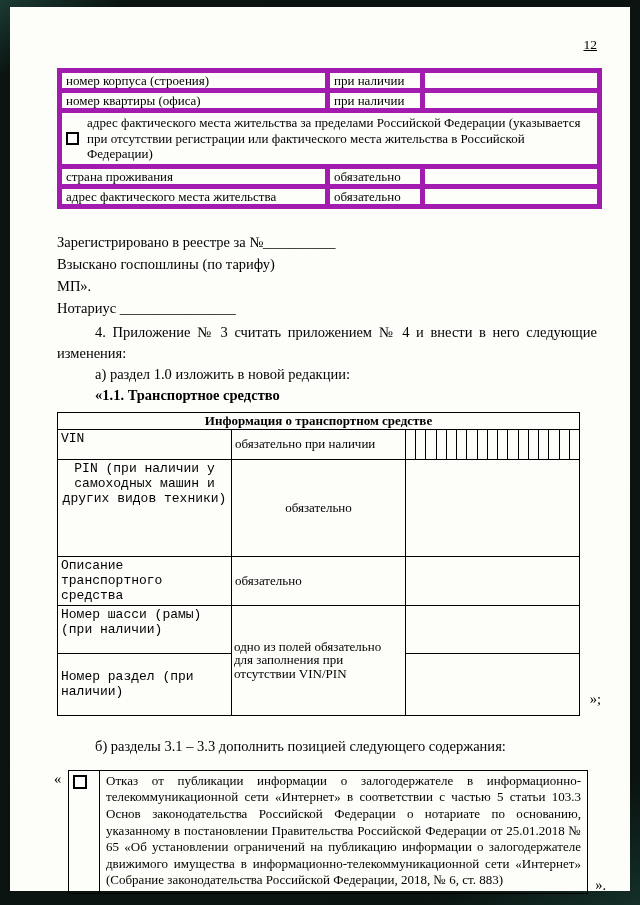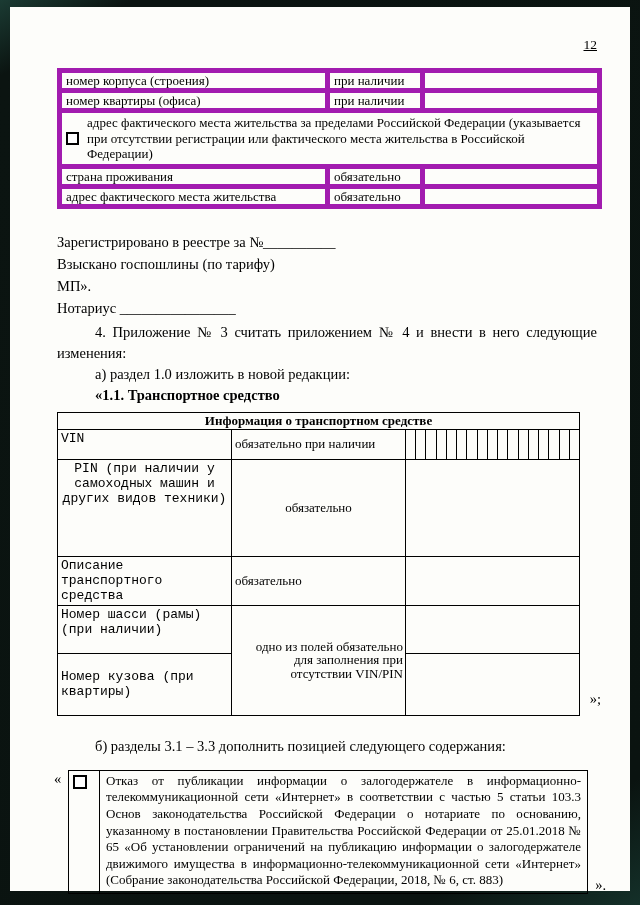--- a/index.html
+++ b/index.html
@@ -52,21 +52,21 @@
   .t2 td { border:1px solid #000; padding:1px 3px; line-height:15.4px; }
   .t2 .t2-title { text-align:center; font-weight:bold; height:17px; padding:0;font-family:Liberation Serif, serif; }
   .t2 .lab { width:98px; vertical-align:top;font-family:Liberation Mono, monospace; }
   .t2 .req { width:82px; vertical-align:middle; }
   .t2 .val { vertical-align:top; }
   .t2 .row-vin td { height:30px; }
   .t2 .row-pin td { height:97px;text-align:center; }
   .t2 .row-desc td { height:48px; }
   .t2 .row-chassis td { height:48px; }
   .t2 .row-body td { height:62px; }
-  .t2 .req-merged { text-align:right; line-height:13.8px; vertical-align:middle; padding:1px 2px; }
+  .t2 .req-merged { text-align:left; line-height:13.8px; vertical-align:middle; padding:1px 2px; }
   .t2 .vmid { vertical-align:middle; }
   .vin-td { padding:0 !important; }
   .vin-cells { display:flex; height:29px; width:100%; }
   .vin-cell { flex:1 1 0; border-left:1px solid #000; }
   .vin-cell:first-child { border-left:none; }
   .close-mark-t2 {
     position:absolute; right:-4px; bottom:8px; font-size:14.5px;
   }
 
   .item-b { margin-top:20px; }
@@ -173,21 +173,21 @@
           <td class="lab">Описание транспортного средства</td>
           <td class="req">обязательно</td>
           <td class="val"></td>
         </tr>
         <tr class="row-chassis">
           <td class="lab">Номер шасси (рамы) (при наличии)</td>
           <td class="req req-merged" rowspan="2">одно из полей обязательно для заполнения при отсутствии VIN/PIN</td>
           <td class="val"></td>
         </tr>
         <tr class="row-body">
-          <td class="lab vmid">Номер кузова (при квартиры)</td>
+          <td class="lab vmid">Номер раздел (при наличии)</td>
           <td class="val"></td>
         </tr>
       </tbody>
         </table>
       <span class="close-mark-t2">»;</span>
     </div>
 
     <p class="para indent item-b">б) разделы 3.1 – 3.3 дополнить позицией следующего содержания:</p>
 
     <div class="t3-wrap">

